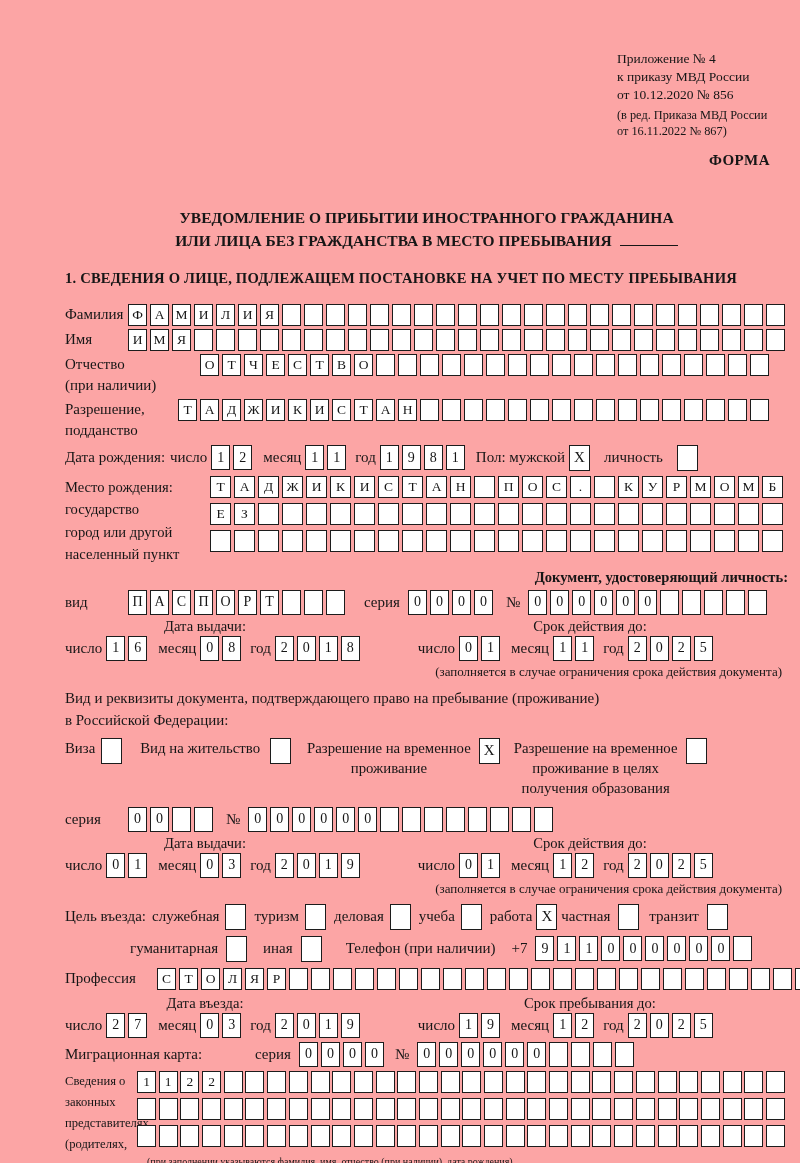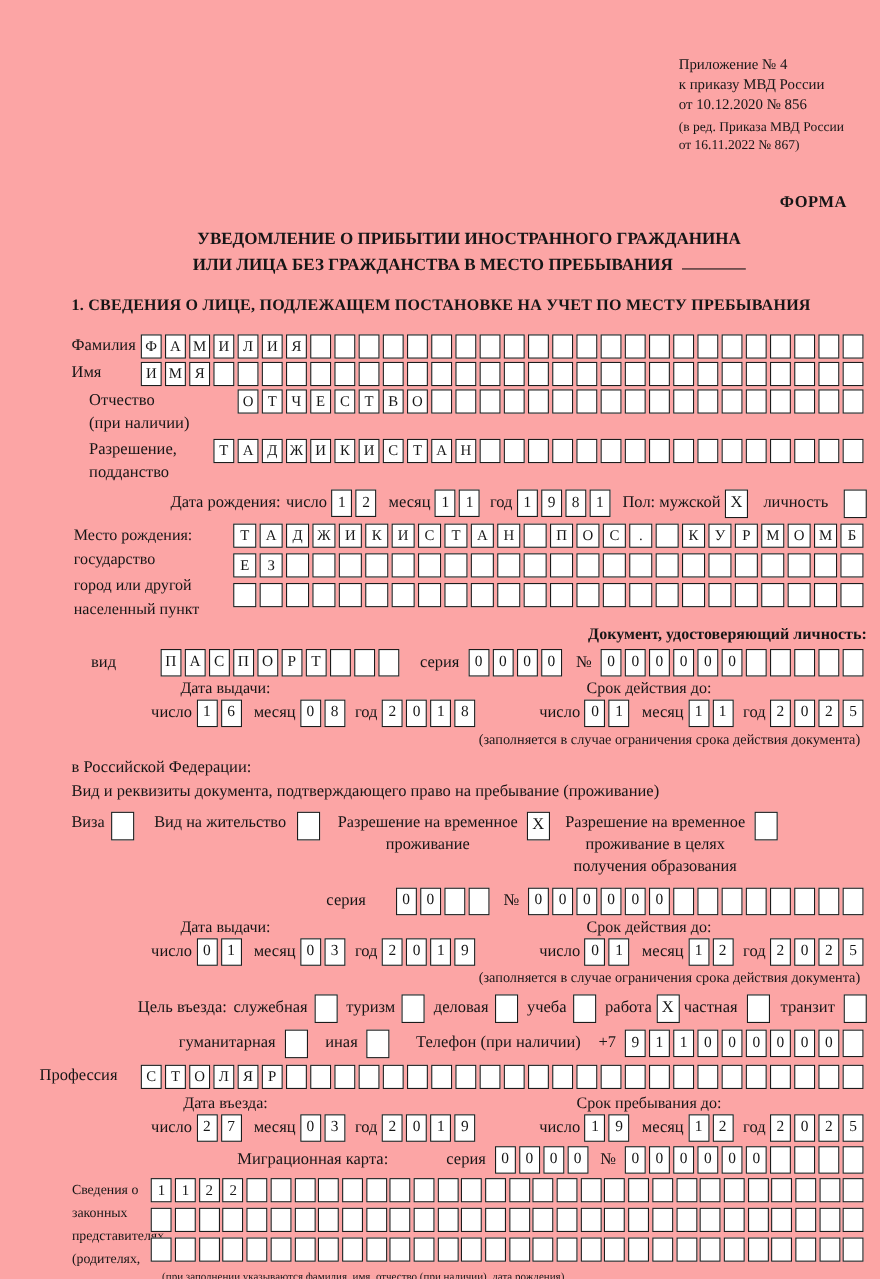--- a/index.html
+++ b/index.html
@@ -2,26 +2,26 @@
 <html><head>
 <meta charset="utf-8">
 <style>
   html,body{margin:0;padding:0;background:#e8e8e8;}
   .page{width:800px;height:1163px;background:#fca5a5;color:#161616;
         font-family:"Liberation Serif",serif;box-sizing:border-box;
         padding:48px 12px 0 65px;overflow:hidden;position:relative;margin:0 auto;}
   .top{position:relative;height:152px;}
   .hdr{position:absolute;left:552px;top:2px;font-size:13.5px;line-height:1.32;}
   .amend{font-size:12.3px;margin-top:5px;line-height:1.3;}
-  .forma{position:absolute;top:128px;right:18px;font-weight:700;font-size:15px;letter-spacing:.5px;}
+  .forma{position:absolute;top:104px;right:18px;font-weight:700;font-size:15px;letter-spacing:.5px;}
   .title{text-align:center;font-weight:700;font-size:15.5px;line-height:1.5;margin-top:6px;}
   .uline{display:inline-block;width:58px;border-bottom:1.8px solid #161616;margin-left:8px;}
   .sec-h{font-weight:700;font-size:14.6px;margin-top:17px;letter-spacing:.2px;}
   .rows{margin-top:17px;}
-  .row{display:flex;align-items:center;margin-bottom:3px;justify-content:flex-end;}
+  .row{display:flex;align-items:center;margin-bottom:3px;}
   .row.start{align-items:flex-start;}
   .lbl{font-size:15px;white-space:nowrap;}
   .boxes{display:inline-flex;flex:none;}
   .cb{box-sizing:border-box;display:inline-flex;align-items:center;justify-content:center;
       flex:none;width:19px;height:22px;border:1.6px solid #1c1c1c;margin-right:3px;
       font-size:13.5px;background:#fff;}
   .lg{height:25px;font-size:14px;}
   .xl{width:21px;height:26px;font-size:15px;margin-right:0;}
   .bw{width:21px;}
   .gb{margin-right:2.7px;}
@@ -421,22 +421,22 @@
       <span class="boxes">
           <span class="cb lg">2</span>
           <span class="cb lg">0</span>
           <span class="cb lg">2</span>
           <span class="cb lg">5</span>
         </span>
     </div>
 
     <div class="note">(заполняется в случае ограничения срока действия документа)</div>
 
+    <div class="intro">Вид и реквизиты документа, подтверждающего право на пребывание (проживание)</div>
     <div class="intro">в Российской Федерации:</div>
-    <div class="intro">Вид и реквизиты документа, подтверждающего право на пребывание (проживание)</div>
 
     <div class="permit">
       <span class="plbl">Виза</span>
       <span class="boxes ml6">
           <span class="cb xl"></span>
         </span>
       <span class="plbl ml18">Вид на жительство</span>
       <span class="boxes ml10">
           <span class="cb xl"></span>
         </span>

